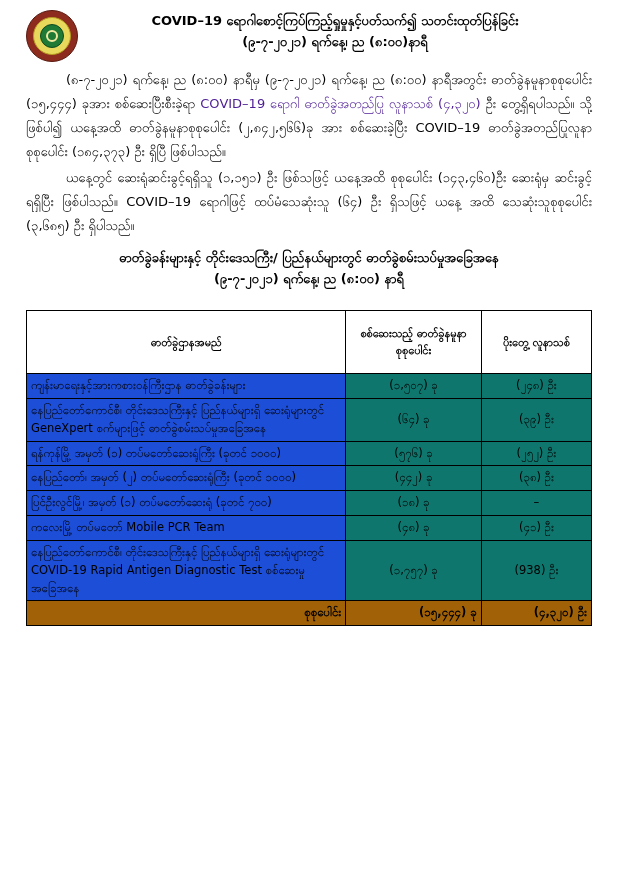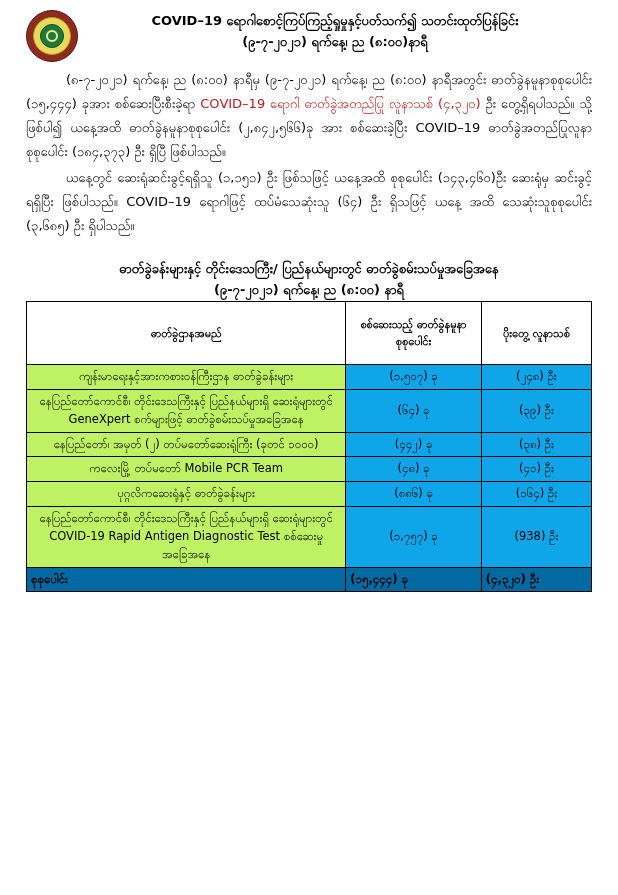--- a/index.html
+++ b/index.html
@@ -82,36 +82,36 @@
   
   .para {
     font-size: 13px;
     line-height: 1.85;
     text-align: justify;
     text-justify: inter-word;
     text-indent: 40px;
     margin: 0 0 2px 0;
   }
   .para .hl {
-    color: #b91c1c;
+    color: #4c1d95;
   }
   
   .section-title {
     text-align: center;
     font-size: 13px;
     font-weight: bold;
     line-height: 1.7;
-    margin-top: 20px;
+    margin-top: 9px;
   }
   .section-sub {
     text-align: center;
     font-size: 13px;
     font-weight: bold;
     line-height: 1.6;
-    margin-bottom: 0;
+    margin-bottom: 20px;
   }
   
   table.lab {
     width: 100%;
     border-collapse: collapse;
     table-layout: fixed;
     font-size: 11.5px;
   }
   table.lab th, table.lab td {
     border: 1px solid #000000;
@@ -120,32 +120,32 @@
     line-height: 1.55;
   }
   table.lab thead th {
     background: #ffffff;
     font-weight: bold;
     text-align: center;
     font-size: 11px;
     height: 56px;
   }
   td.name {
-    background: #bef264;
-    text-align: center;
+    background: #1d4ed8;
+    text-align: left;
   }
   td.num {
-    background: #0ea5e9;
+    background: #0f766e;
     text-align: center;
     white-space: nowrap;
   }
   tr.total td {
-    background: #0369a1;
-    font-weight: bold;
-    text-align: left;
+    background: #a16207;
+    font-weight: bold;
+    text-align: right;
   }
   .col-name { width: 56.5%; }
   .col-tests { width: 24%; }
   .col-new { width: 19.5%; }
 </style>
 </head>
 <body>
 
 <div class="page">
 
@@ -191,33 +191,38 @@
         <td class="name">ကျန်းမာရေးနှင့်အားကစားဝန်ကြီးဌာန ဓာတ်ခွဲခန်းများ</td>
         <td class="num">(၁,၅၀၇) ခု</td>
         <td class="num">(၂၄၈) ဦး</td>
       </tr>
       <tr>
         <td class="name">နေပြည်တော်ကောင်စီ၊ တိုင်းဒေသကြီးနှင့် ပြည်နယ်များရှိ ဆေးရုံများတွင် GeneXpert စက်များဖြင့် ဓာတ်ခွဲစမ်းသပ်မှုအခြေအနေ</td>
         <td class="num">(၆၄) ခု</td>
         <td class="num">(၃၉) ဦး</td>
       </tr>
       <tr>
+        <td class="name">ရန်ကုန်မြို့ အမှတ် (၁) တပ်မတော်ဆေးရုံကြီး (ခုတင် ၁၀၀၀)</td>
+        <td class="num">(၅၇၆) ခု</td>
+        <td class="num">(၂၅၂) ဦး</td>
+      </tr>
+      <tr>
         <td class="name">နေပြည်တော်၊ အမှတ် (၂) တပ်မတော်ဆေးရုံကြီး (ခုတင် ၁၀၀၀)</td>
         <td class="num">(၄၄၂) ခု</td>
         <td class="num">(၃၈) ဦး</td>
       </tr>
       <tr>
+        <td class="name">ပြင်ဦးလွင်မြို့၊ အမှတ် (၁) တပ်မတော်ဆေးရုံ (ခုတင် ၇၀၀)</td>
+        <td class="num">(၁၈) ခု</td>
+        <td class="num">–</td>
+      </tr>
+      <tr>
         <td class="name">ကလေးမြို့ တပ်မတော် Mobile PCR Team</td>
         <td class="num">(၄၈) ခု</td>
         <td class="num">(၄၁) ဦး</td>
-      </tr>
-      <tr>
-        <td class="name">ပုဂ္ဂလိကဆေးရုံနှင့် ဓာတ်ခွဲခန်းများ</td>
-        <td class="num">(၈၈၆) ခု</td>
-        <td class="num">(၁၆၄) ဦး</td>
       </tr>
       <tr>
         <td class="name">နေပြည်တော်ကောင်စီ၊ တိုင်းဒေသကြီးနှင့် ပြည်နယ်များရှိ ဆေးရုံများတွင် COVID-19 Rapid Antigen Diagnostic Test စစ်ဆေးမှုအခြေအနေ</td>
         <td class="num">(၁,၇၅၇) ခု</td>
         <td class="num">(938) ဦး</td>
       </tr>
       <tr class="total">
         <td>စုစုပေါင်း</td>
         <td>(၁၅,၄၄၄) ခု</td>
         <td>(၄,၃၂၀) ဦး</td>

